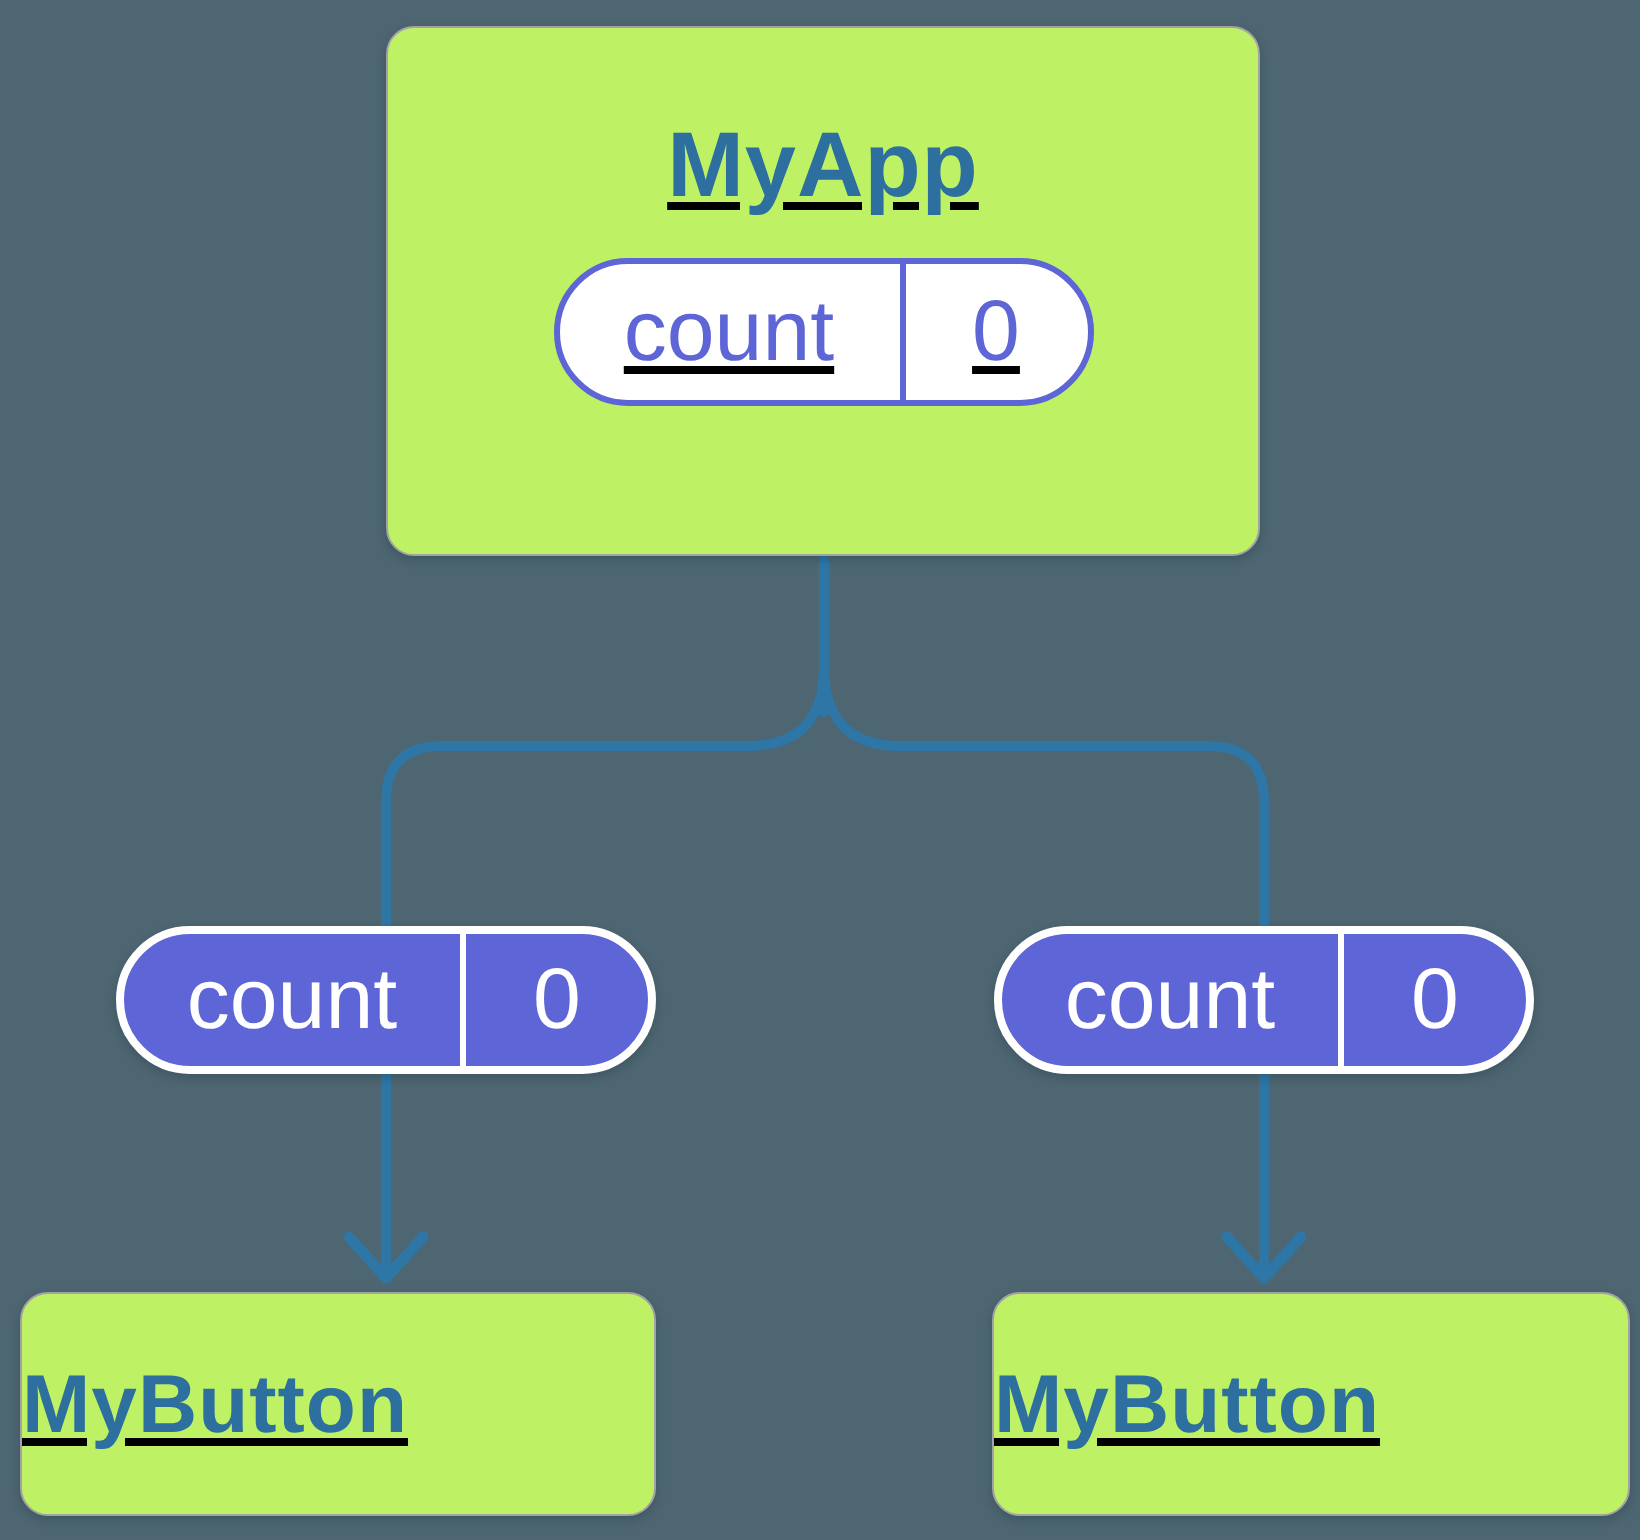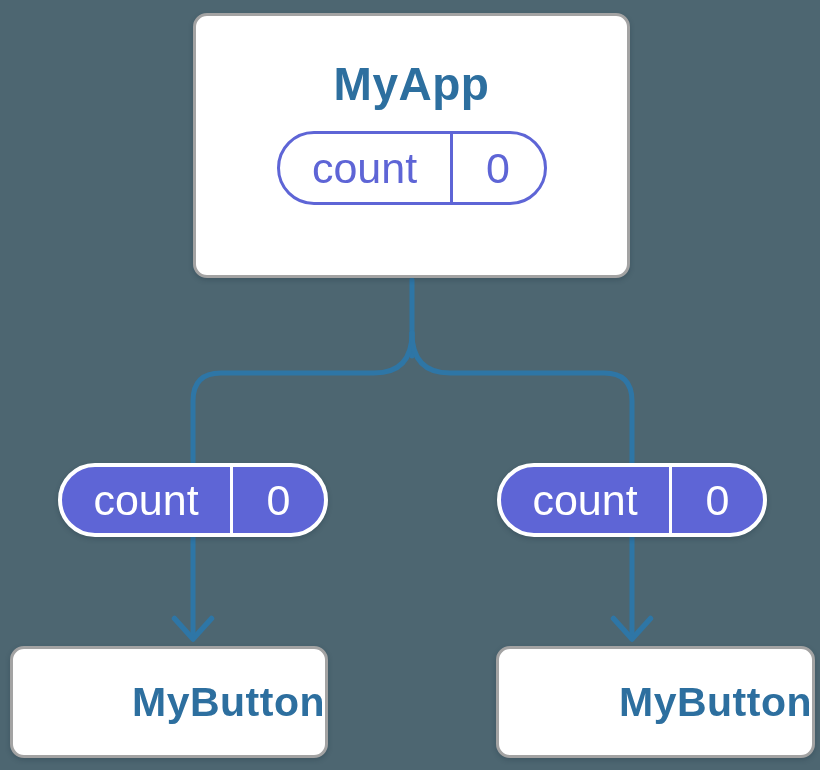--- a/index.html
+++ b/index.html
@@ -15,45 +15,46 @@
   .connector-layer {
     position: absolute;
     left: 0; top: 0;
     width: 820px; height: 770px;
     z-index: 1;
   }
 
   
   .component-card {
     position: absolute;
-    background: #ffffff;
-    border: 3px solid #a3a3a3;
+    background: #bef264;
+    border: 1px solid #a3a3a3;
     border-radius: 14px;
     z-index: 2;
     box-shadow: 0 2px 5px rgba(20, 40, 55, 0.25);
+    text-decoration: underline;
   }
   .root-card {
     left: 193px; top: 13px;
     width: 437px; height: 265px;
     display: flex;
     flex-direction: column;
     align-items: center;
     padding-top: 42px;
   }
   .card-title {
     font-size: 46px;
     line-height: 52px;
     font-weight: 700;
     color: #2d6f9f;
     letter-spacing: 0.5px;
   }
   .leaf-card {
     display: flex;
     align-items: center;
-    justify-content: flex-end;
+    justify-content: flex-start;
   }
   .leaf-card .card-title { font-size: 41px; }
   .leaf-card-left  { left: 10px;  top: 646px; width: 318px; height: 112px; }
   .leaf-card-right { left: 496px; top: 646px; width: 319px; height: 112px; }
 
   
   .state-pill {
     width: 270px; height: 74px;
     border-radius: 51px;
     display: flex;

